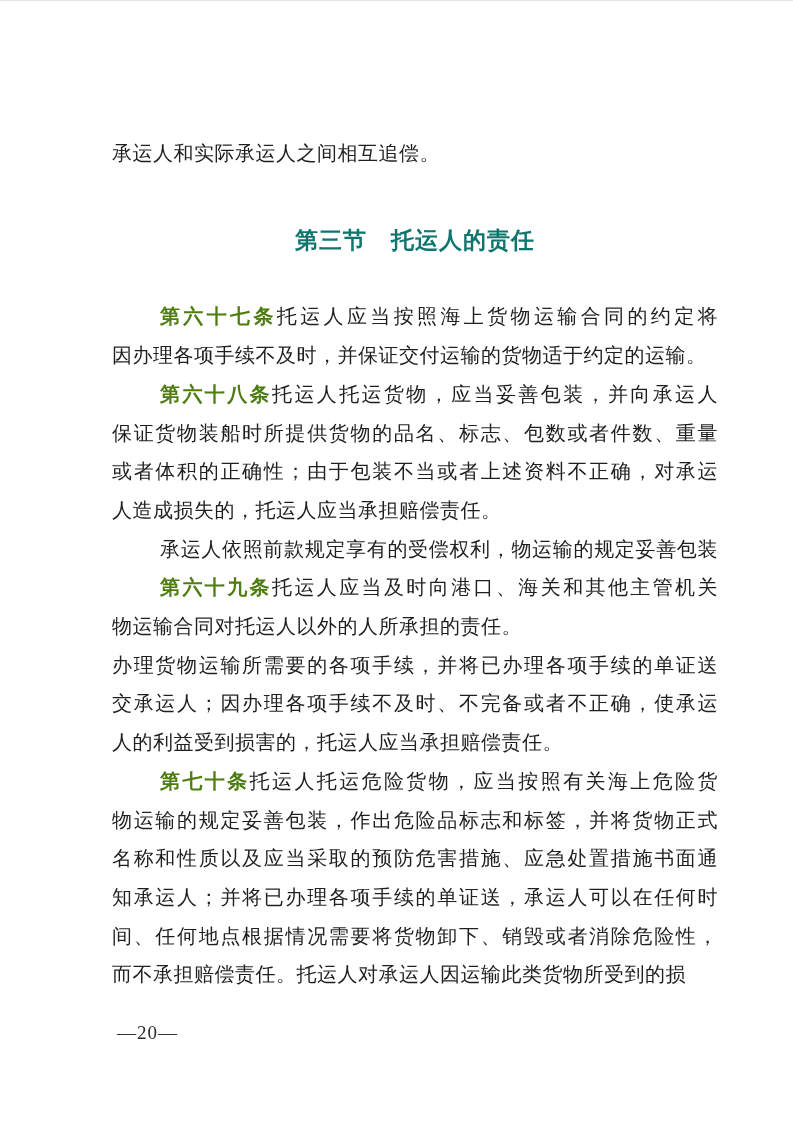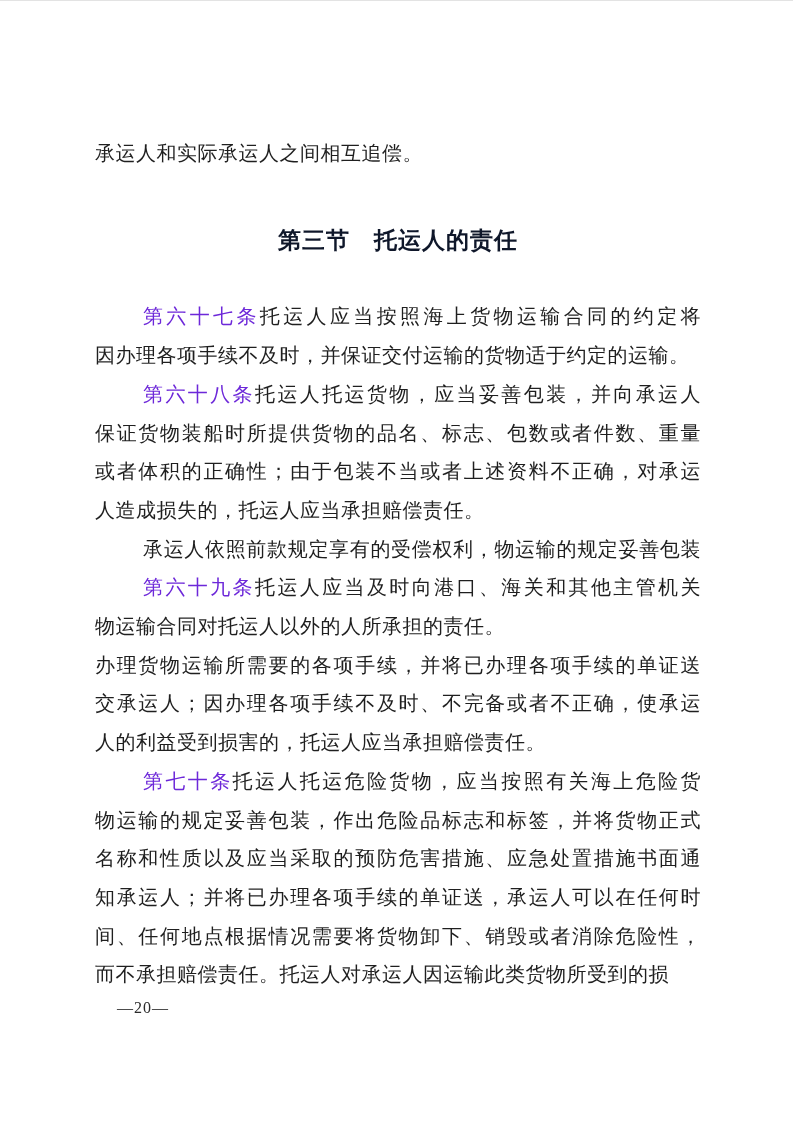--- a/index.html
+++ b/index.html
@@ -12,55 +12,55 @@
     font-family: "Liberation Serif", serif;
   }
   .scan-edge {
     position: absolute;
     top: 0; left: 0; right: 0;
     height: 1px;
     background: #e3e3e3;
   }
   .content {
     position: absolute;
-    left: 95px;
+    left: 112px;
     top: 134px;
     width: 606px;
   }
   .line {
     margin: 0;
     font-size: 20px;
     line-height: 38.7px;
     letter-spacing: 0.5px;
     color: #1f1f1f;
     text-align: justify;
     text-align-last: justify;
   }
   .line.end { text-align-last: left; }
   .line.start, .line.indent { text-indent: 48px; }
   .label {
-    font-weight: normal;
+    font-weight: bold;
     font-family: "Liberation Sans", sans-serif;
-    color: #6d28d9;
+    color: #4d7c0f;
   }
   .heading {
     margin: 48px 0 38px 0;
     font-size: 23px;
     font-weight: bold;
     line-height: 38.7px;
     letter-spacing: 1px;
     text-align: center;
-    color: #0f172a;
+    color: #0f766e;
     font-family: "Liberation Sans", sans-serif;
   }
   .page-number {
     position: absolute;
     left: 117px;
-    top: 999px;
-    font-size: 16px;
+    top: 1022px;
+    font-size: 19px;
     letter-spacing: 1px;
     color: #2b2b2b;
   }
 </style>
 </head>
 <body>
 
 <div class="page">
   <div class="scan-edge"></div>
 

